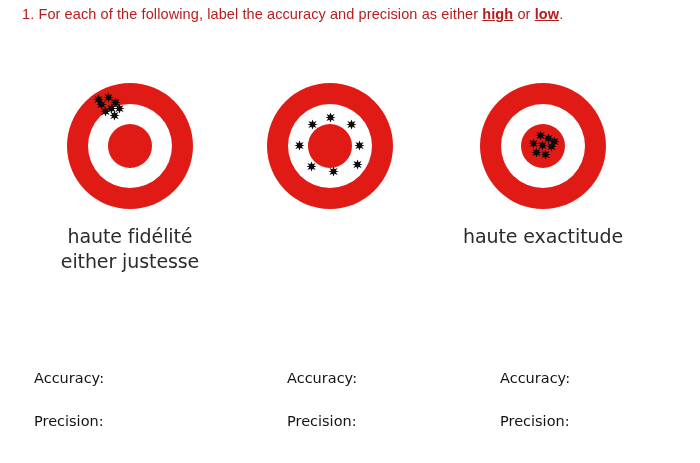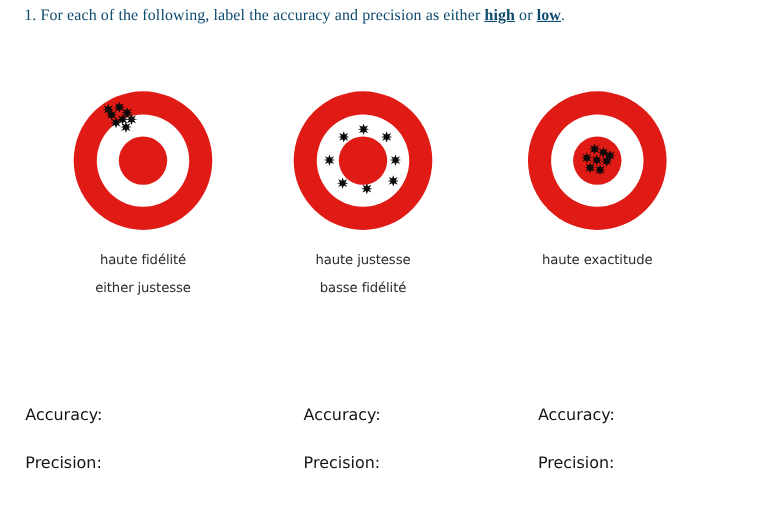--- a/index.html
+++ b/index.html
@@ -14,23 +14,23 @@
     overflow: hidden;
     position: relative;
   }
 
   
   #question-line {
     position: absolute;
     left: 22px;
     top: 6px;
     width: 660px;
-    font-family: Liberation Serif, serif;
+    font-family: Liberation Sans, sans-serif;
     font-size: 14.5px;
-    color: #0c4a6e;
+    color: #b91c1c;
     letter-spacing: 0.1px;
     white-space: nowrap;
   }
   #question-line .emph {
     font-weight: bold;
     text-decoration: underline;
   }
 
   
   #targets-row {
@@ -101,31 +101,31 @@
   .mark svg { display: block; }
 
   
   .caption {
     position: absolute;
     top: 224px;
     left: 0;
     width: 230px;
     text-align: center;
     font-family: "DejaVu Sans", sans-serif;
-    font-size: 12px;
+    font-size: 19px;
     line-height: 25px;
     color: #2b2b2b;
     letter-spacing: -0.1px;
   }
   .caption .cap-line { display: block; white-space: nowrap; }
 
   
   #answers-row {
     position: absolute;
-    left: 1px;
+    left: 12px;
     top: 355px;
     width: 615px;
     height: 100px;
   }
   .answer-col {
     position: absolute;
     top: 0;
     font-family: "DejaVu Sans", sans-serif;
     font-size: 14.5px;
     color: #141414;
@@ -238,24 +238,20 @@
               <path fill="currentColor" d="M5.5 0.4 L6.6 3.3 L9.6 2.0 L7.8 4.8 L10.7 5.5 L7.8 6.2 L9.6 9.0 L6.6 7.7 L5.5 10.6 L4.4 7.7 L1.4 9.0 L3.2 6.2 L0.3 5.5 L3.2 4.8 L1.4 2.0 L4.4 3.3 Z"></path>
             </svg>
           </div>
           <div class="mark" style="left: 90px; top: 81px;">
             <svg width="11" height="11" viewBox="0 0 11 11" aria-hidden="true">
               <path fill="currentColor" d="M5.5 0.4 L6.6 3.3 L9.6 2.0 L7.8 4.8 L10.7 5.5 L7.8 6.2 L9.6 9.0 L6.6 7.7 L5.5 10.6 L4.4 7.7 L1.4 9.0 L3.2 6.2 L0.3 5.5 L3.2 4.8 L1.4 2.0 L4.4 3.3 Z"></path>
             </svg>
           </div>
         </div>
     </div>
-    <div class="caption">
-      <span class="cap-line">haute justesse</span>
-      <span class="cap-line">basse fidélité</span>
-    </div>
   </div>
 
   <div class="target-block col2">
     <div class="target-graphic">
       <div class="ring-outer"></div>
       <div class="ring-white"></div>
       <div class="ring-bull"></div>
       <div class="marks-layer">
           <div class="mark" style="left: 60px; top: 52px;">
             <svg width="11" height="11" viewBox="0 0 11 11" aria-hidden="true">

